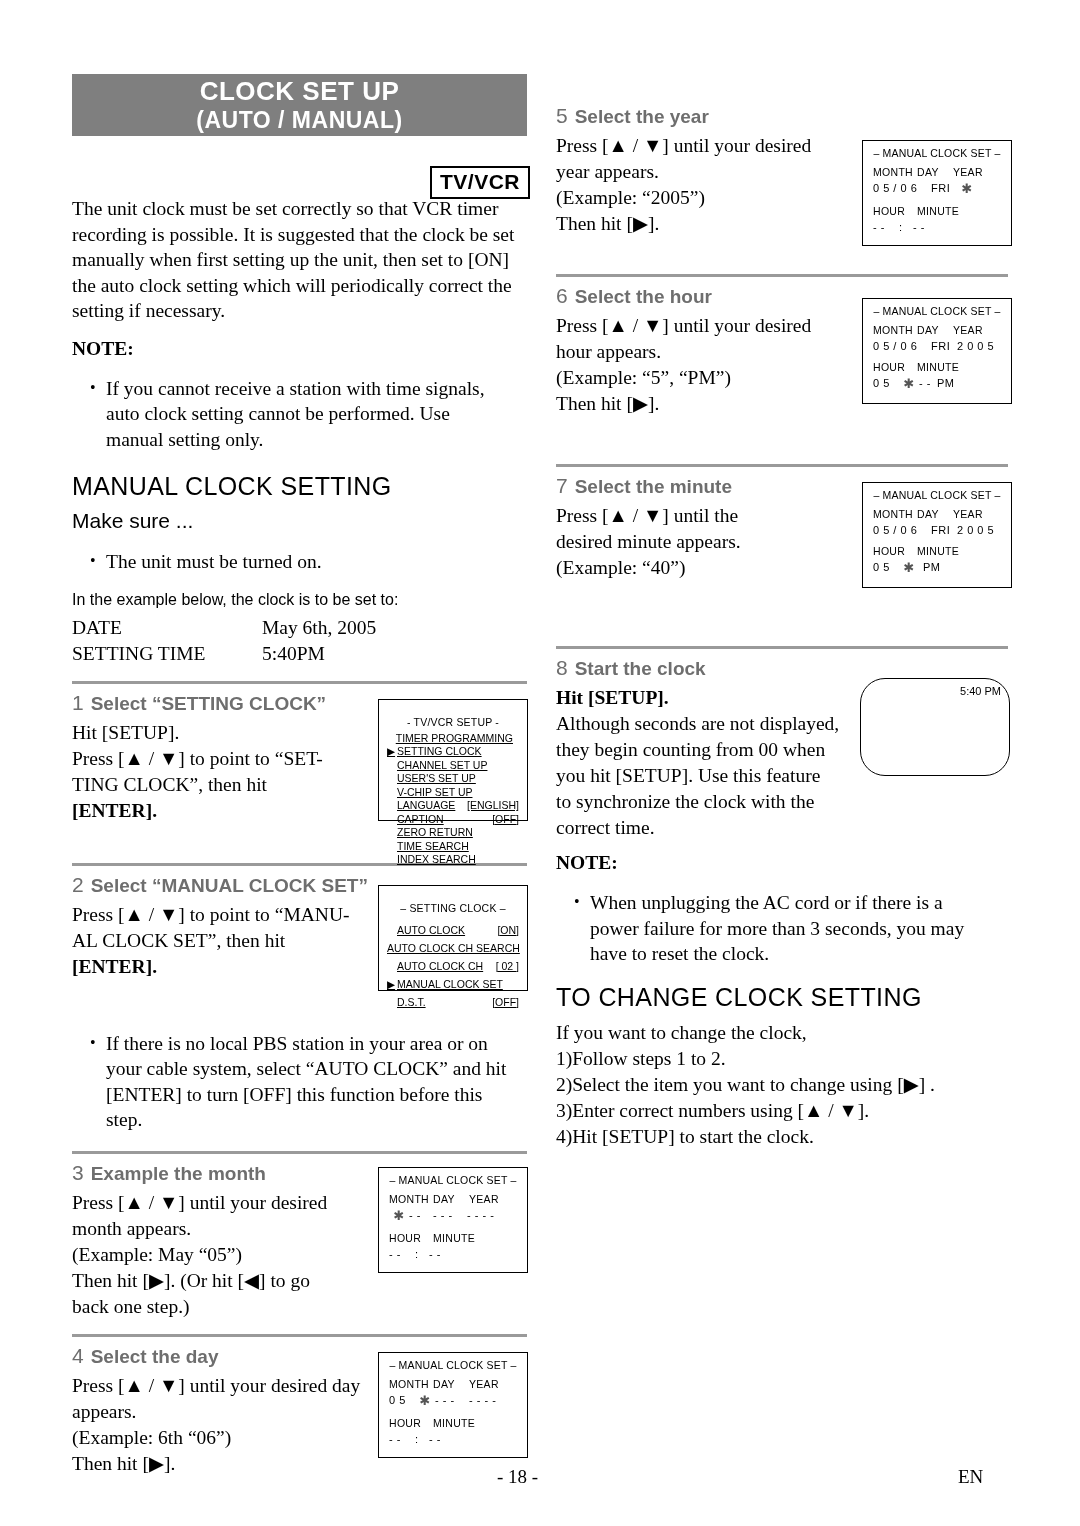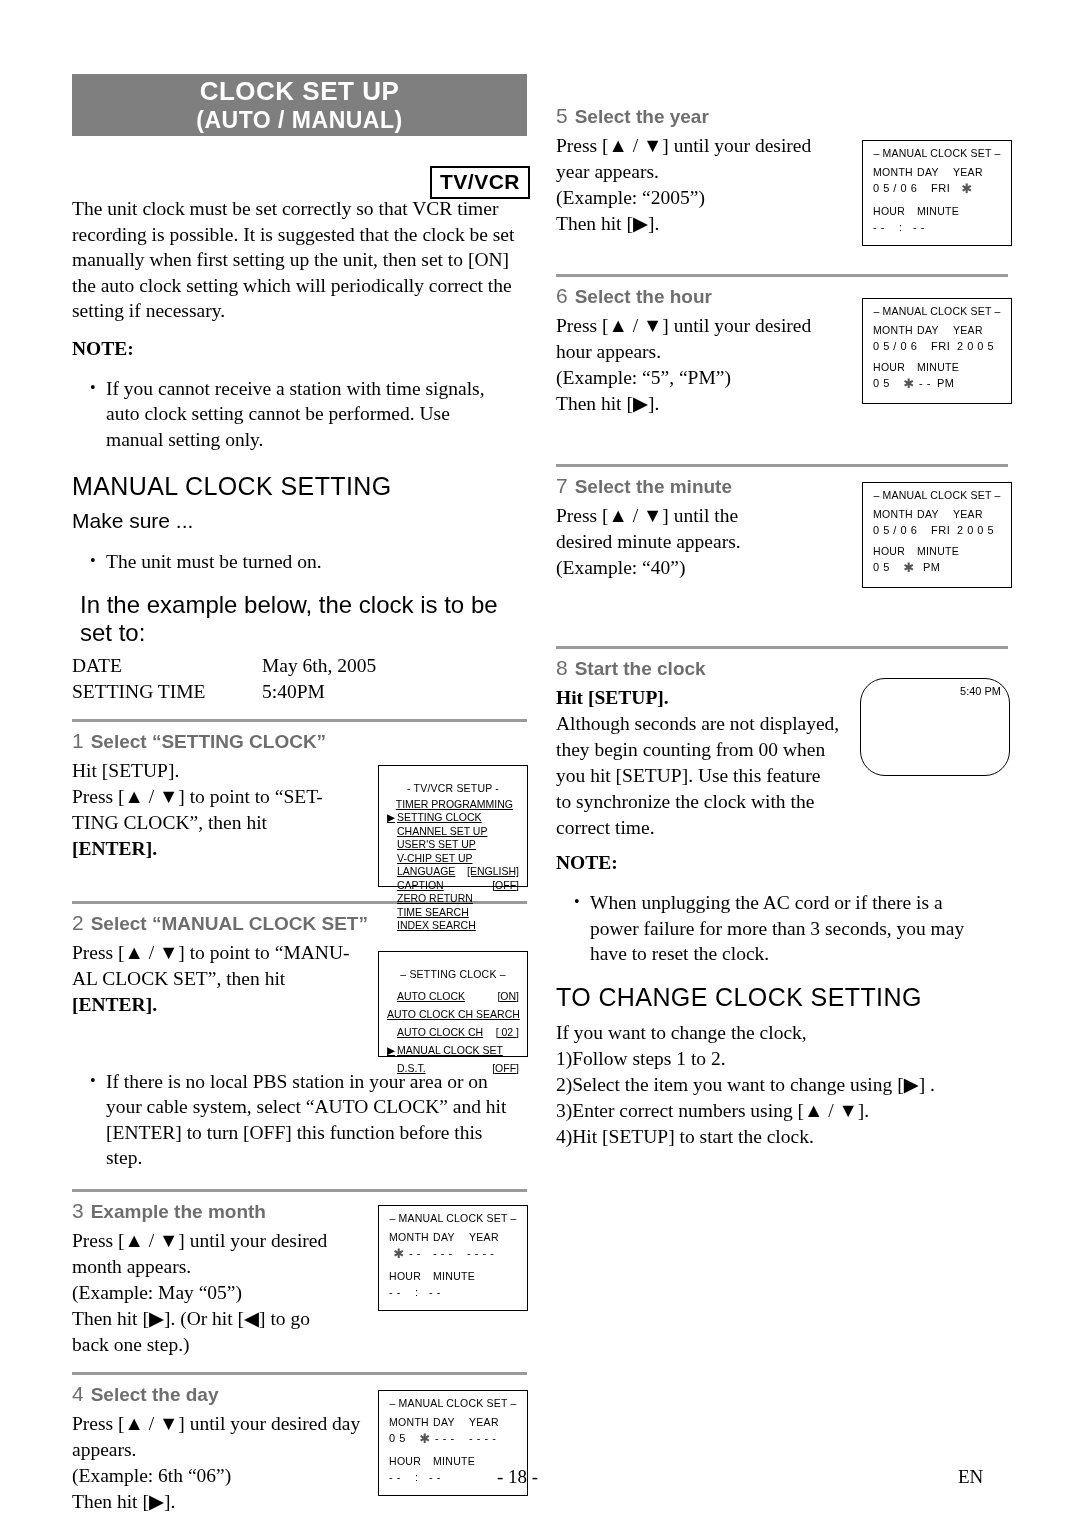--- a/index.html
+++ b/index.html
@@ -45,21 +45,21 @@
     font-family:"Liberation Sans", sans-serif;
     font-size:25px; font-weight:normal; letter-spacing:0.4px;
     margin:20px 0 8px 0;
   }
   .makesure {
     font-family:"Liberation Sans", sans-serif;
     font-size:21px; margin:4px 0 4px 0;
   }
   .example-line {
     font-family:"Liberation Sans", sans-serif;
-    font-size:24px; margin:8px 0 6px 8px;
+    font-size:16px; margin:8px 0 6px 0;
   }
   .kv { font-size:19.5px; line-height:26px; display:flex; }
   .kv .k { width:190px; }
 
   
   .rule { border-top:3px solid #9a9a9a; margin:14px 0 7px 0; }
   .step-head {
     font-family:"Liberation Sans", sans-serif;
     font-weight:bold; font-size:19px; color:#6e6e6e;
     display:flex; align-items:baseline; gap:7px;
@@ -74,21 +74,21 @@
   
   .osd {
     border:1px solid #000; background:#fff;
     font-family:"Liberation Sans", sans-serif;
     font-size:10.5px; color:#000;
     box-sizing:border-box;
   }
   .osd .hdr { text-align:center; margin-top:5px; font-size:10.5px; letter-spacing:0.2px; }
 
   
-  .osd-menu { padding:16px 8px;margin-top:28px; }
+  .osd-menu { padding:16px 8px; }
   .osd-menu .mline { display:flex; align-items:center; font-size:10.5px; line-height:13.5px; white-space:nowrap;text-decoration:underline; }
   .osd-menu .mline .arrow { width:10px; display:inline-block; }
   .osd-menu .mline .lbl { flex:1; }
   .osd-menu .mline .val { margin-left:6px; }
 
   
   .clockset { padding:4px 10px 8px 10px; }
   .clockset .lbls { display:flex; font-size:10.5px; letter-spacing:0.3px; margin-top:7px; }
   .clockset .vals { display:flex; font-size:11px; letter-spacing:0.5px; margin-top:4px; }
 

